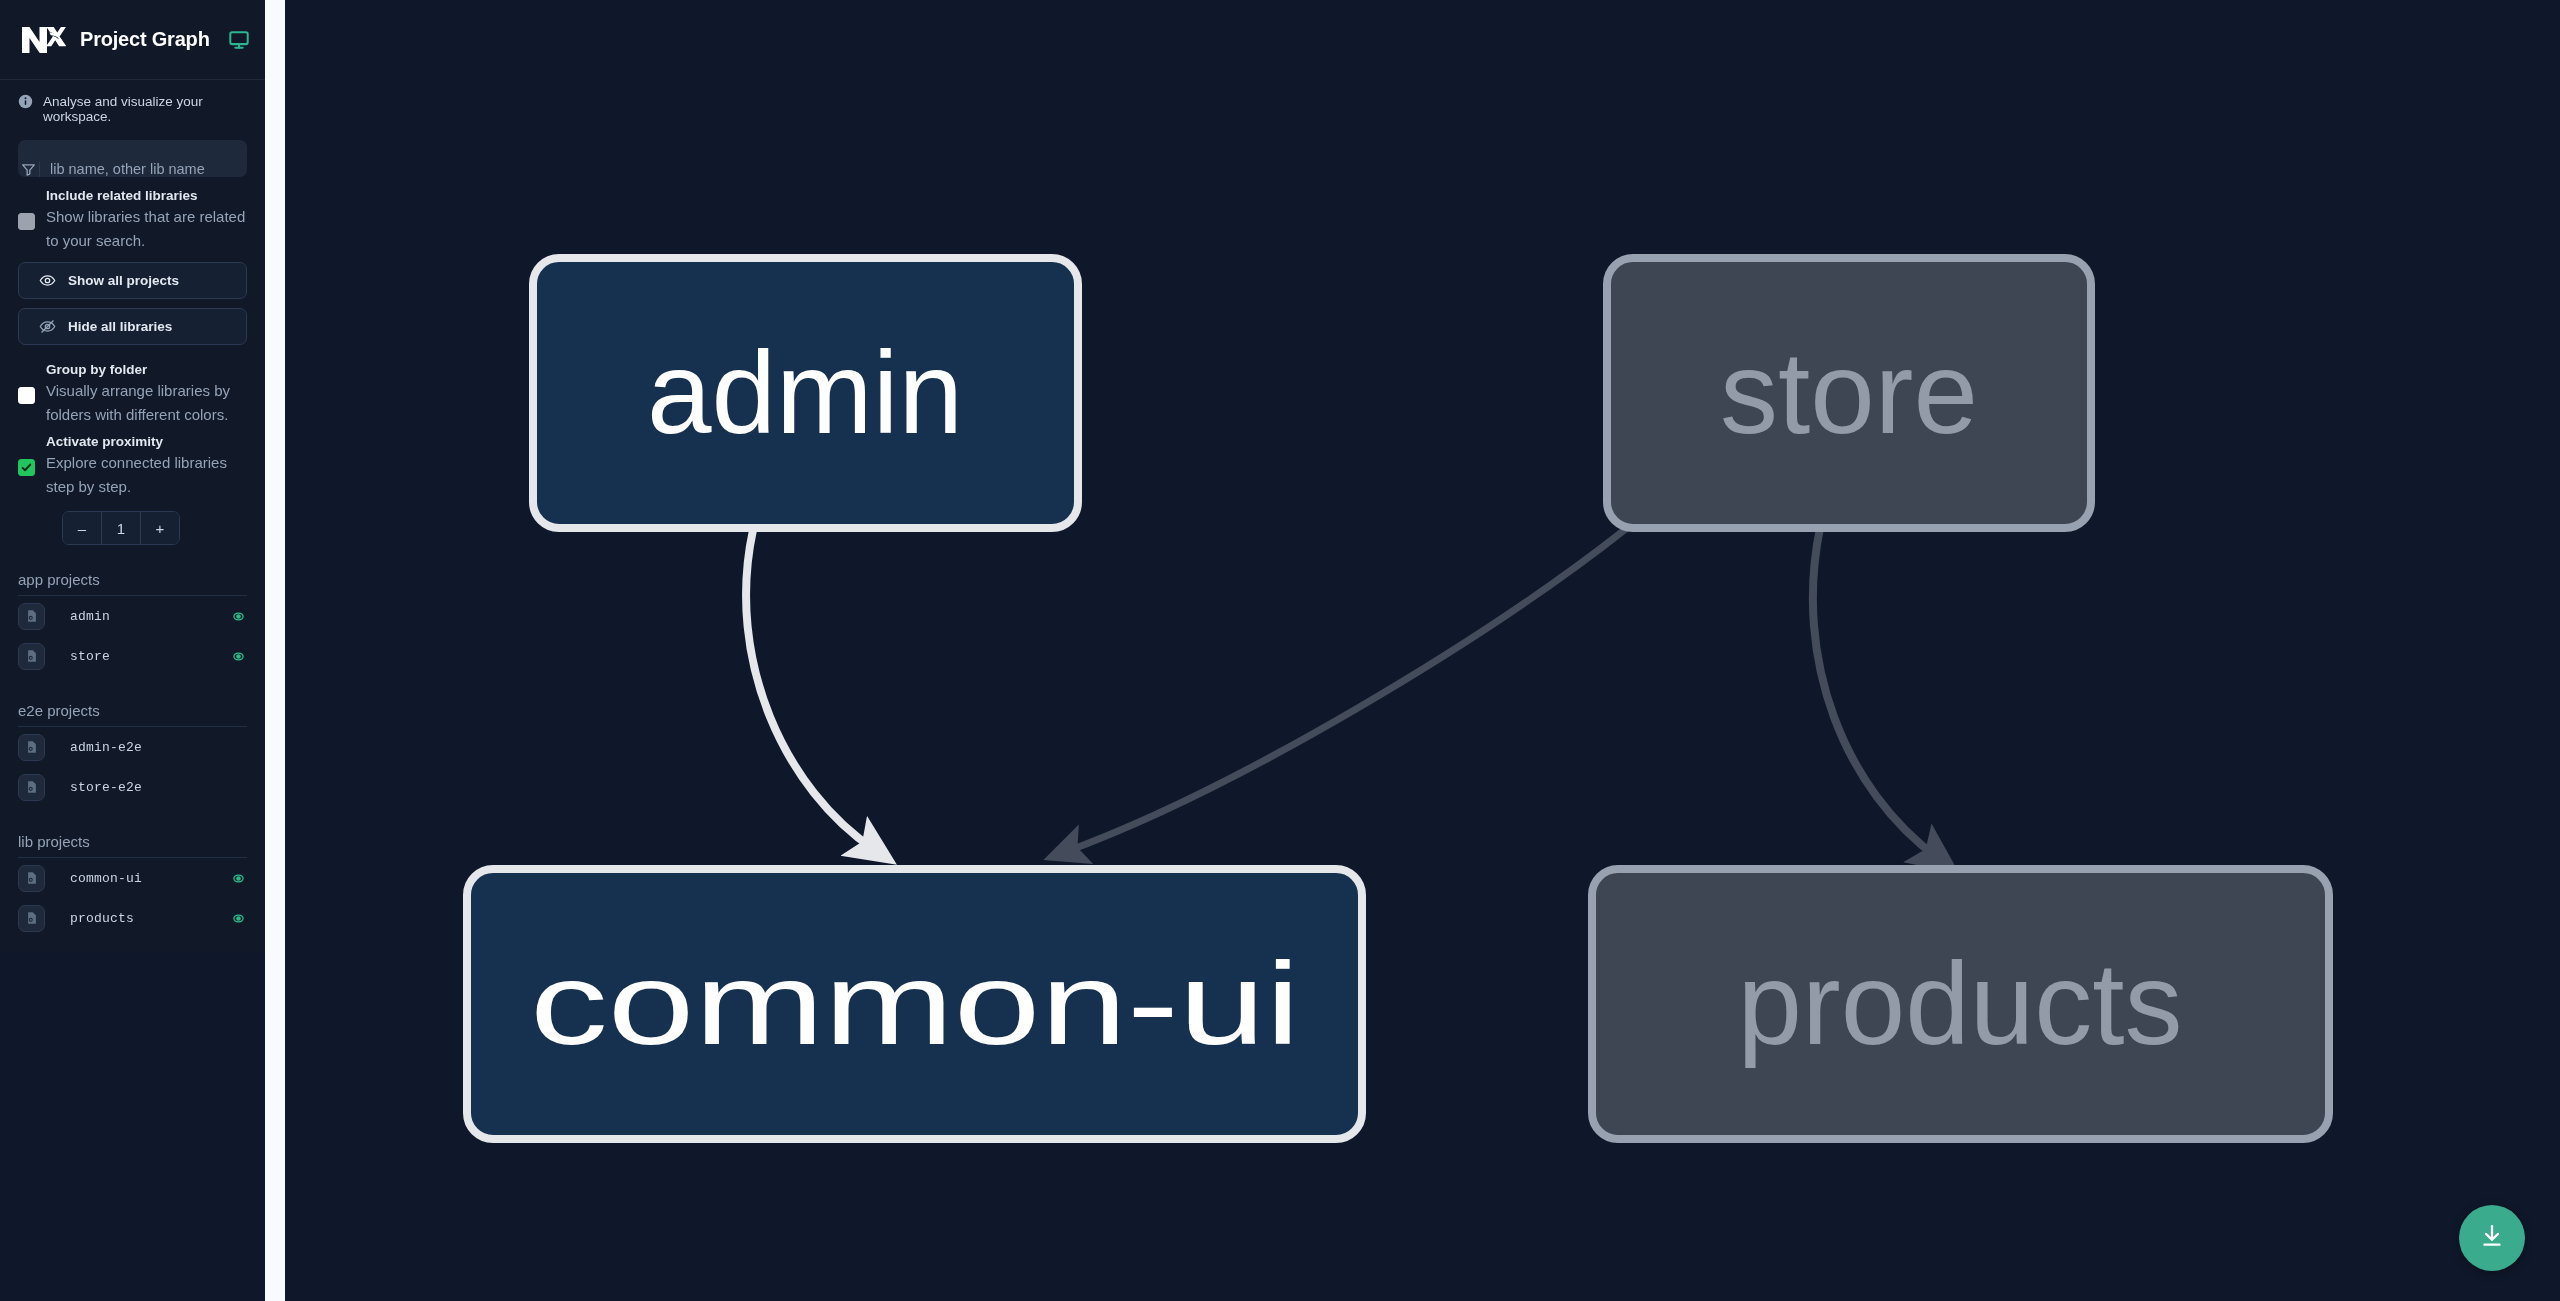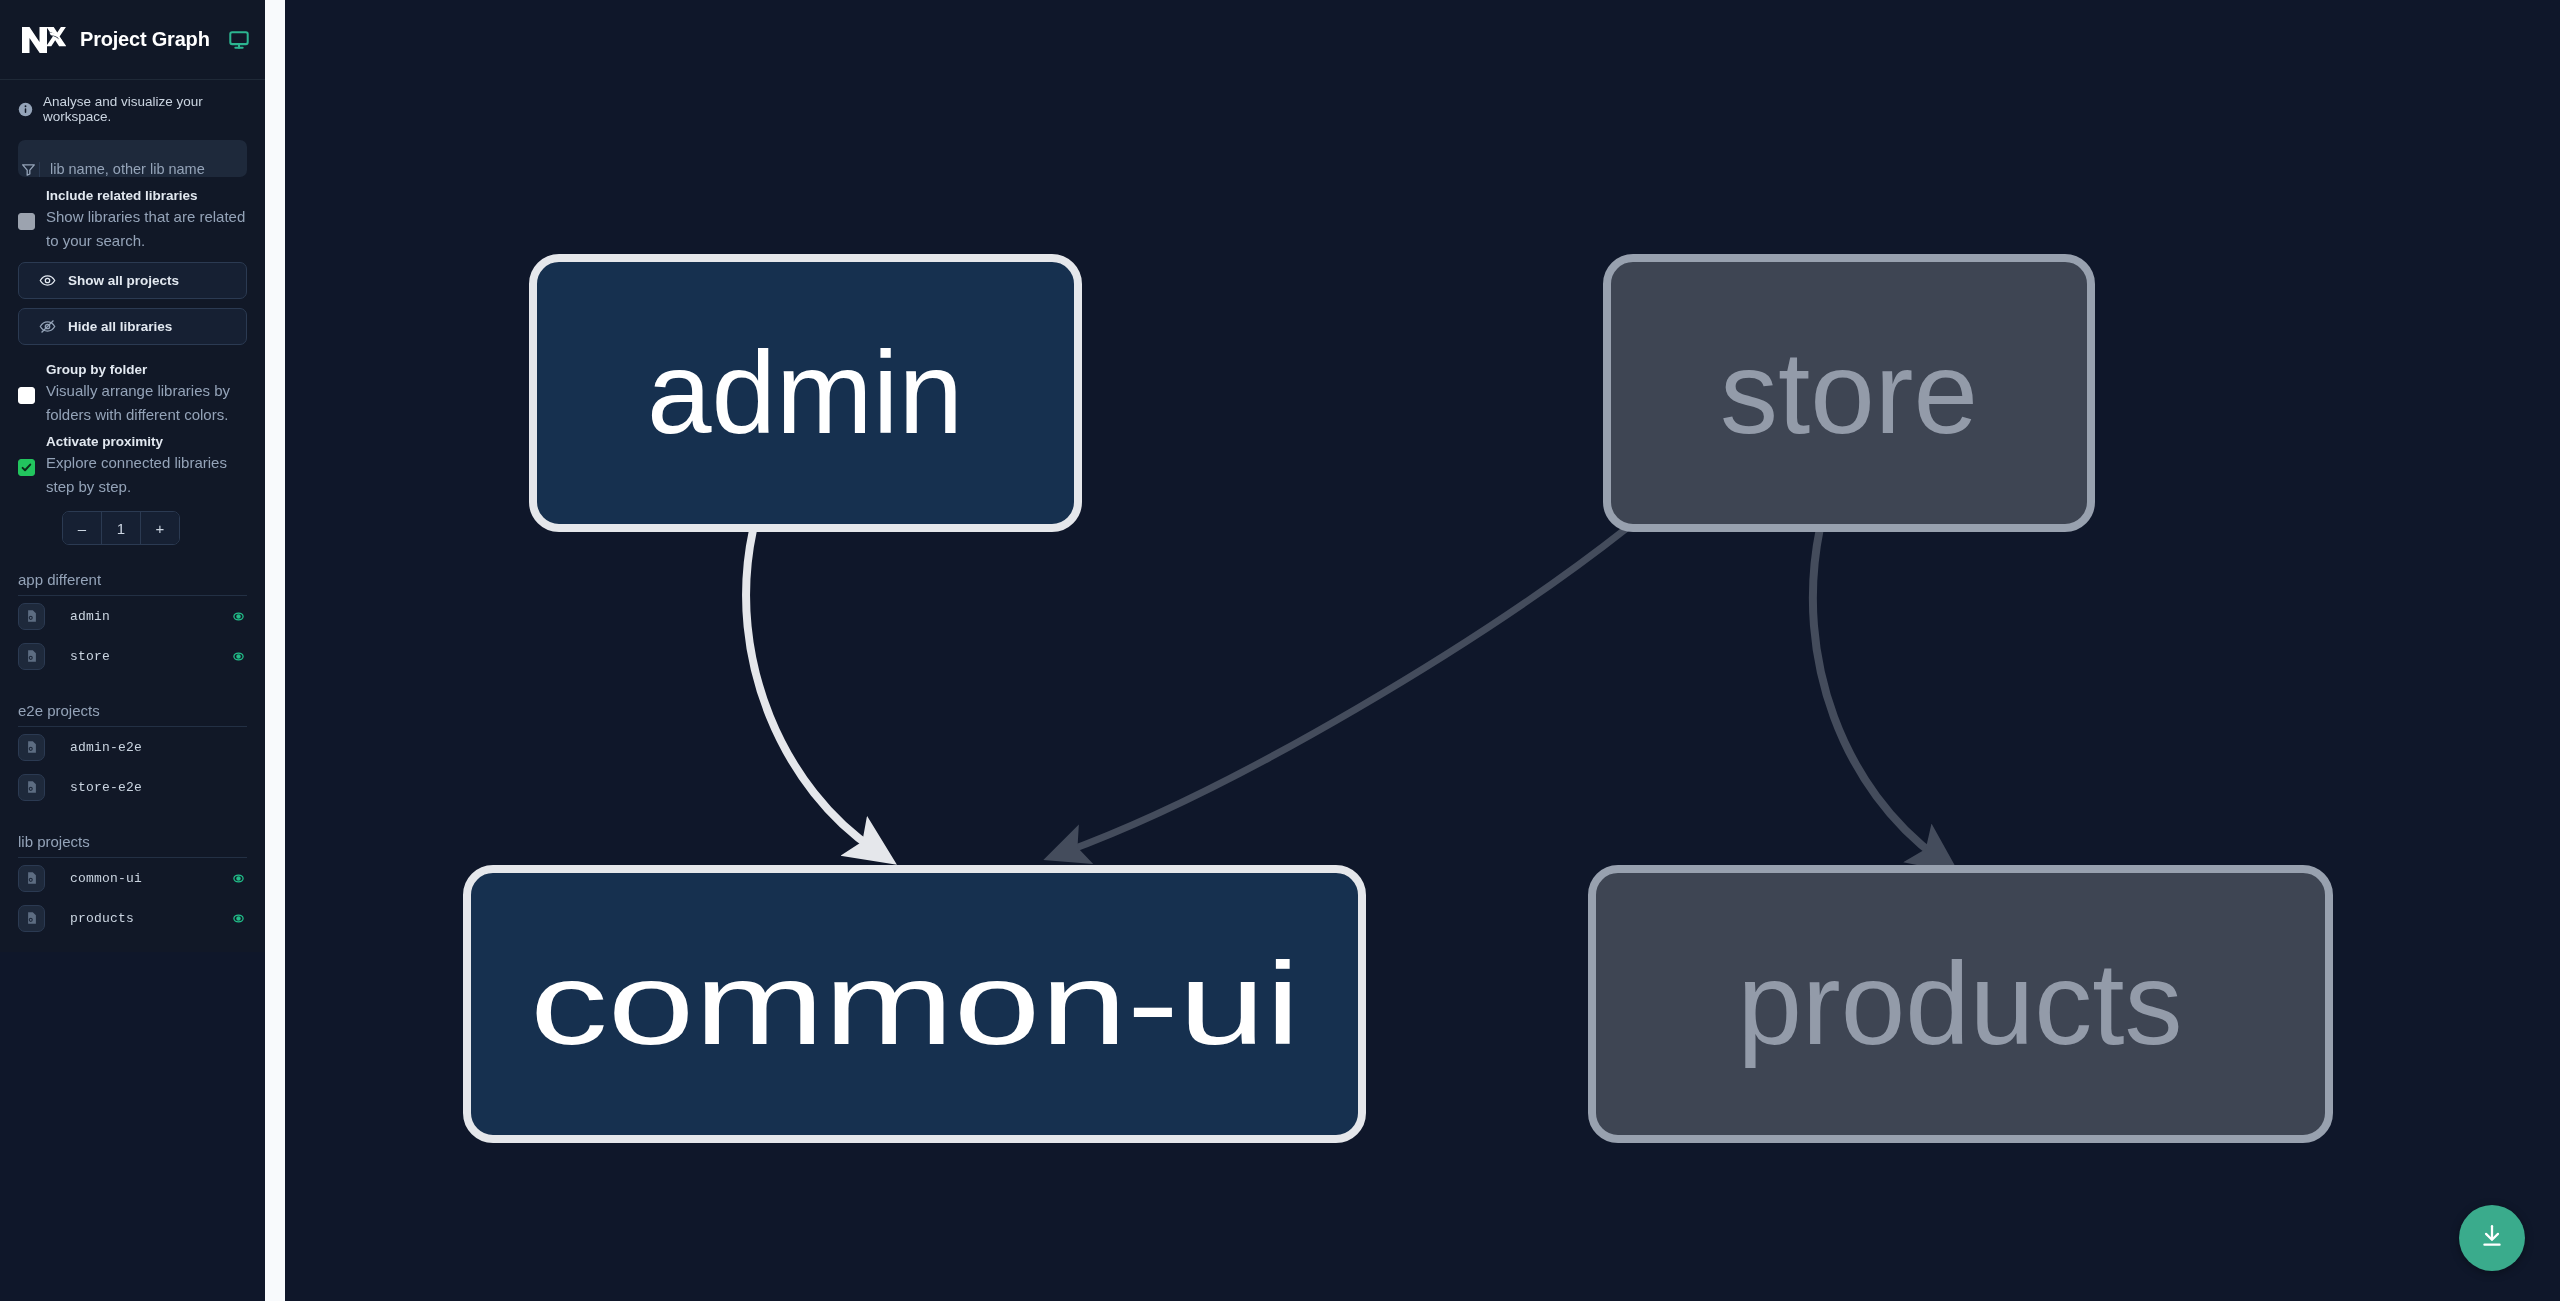--- a/index.html
+++ b/index.html
@@ -27,21 +27,21 @@
     gap: 14px;
   }
   .nx-logo { width: 48px; height: 42px; flex: 0 0 48px; }
   .app-title {
     color: #ffffff; font-size: 20px; font-weight: 700;
     letter-spacing: -0.2px; white-space: nowrap;
   }
   .monitor-icon { width: 22px; height: 22px; margin-left: 4px; flex:0 0 22px; }
 
   .sb-tagline {
-    display: flex; align-items: center; gap: 10px;
+    display: flex; align-items: flex-start; gap: 10px;
     padding: 14px 28px 10px 18px;
   }
   .info-icon { width: 15px; height: 15px; flex: 0 0 15px; }
   .sb-tagline span { color: #cbd5e1; font-size: 13.5px; }
 
   .sb-body { padding: 6px 18px 10px 18px; }
 
   .search-wrap {
     display: flex; align-items: flex-end;
     background: #1e293b;
@@ -259,21 +259,21 @@
           <span class="chk-desc" style="display:block">Explore connected libraries step by step.</span>
         </span>
       </div>
 
       <div class="stepper">
         <div>–</div>
         <div class="val">1</div>
         <div>+</div>
       </div>
 
-      <div class="group-hdr">app different</div>
+      <div class="group-hdr">app projects</div>
       <div class="proj-row">
         <span class="proj-ico">
           <svg viewBox="0 0 18 18" width="14" height="14" fill="#64748b">
               <path d="M4 1.5h6l4 4v11H4z" opacity=".9"></path>
               <circle cx="7.4" cy="11.4" r="2.6" fill="#1e293b"></circle>
               <circle cx="7.4" cy="11.4" r="1.2" fill="#64748b"></circle>
             </svg>
         </span>
         <span class="proj-name">admin</span>
         <span class="eye-on">

